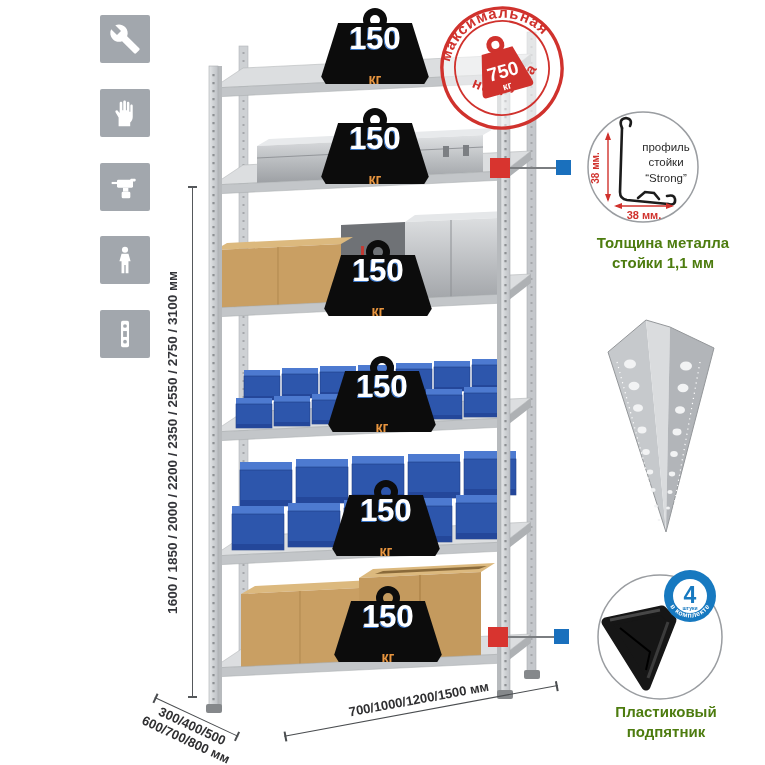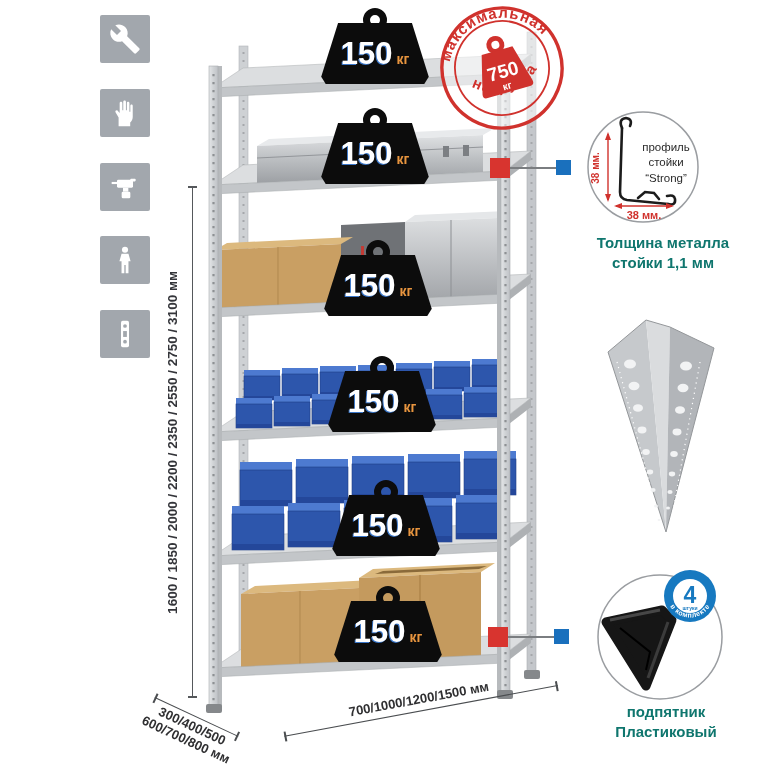--- a/index.html
+++ b/index.html
@@ -20,31 +20,31 @@
   .vdim-text{
     position:absolute;left:165px;top:700px;width:515px;transform:rotate(-90deg);transform-origin:0 0;
     text-align:center;font-size:13.5px;font-weight:bold;color:#34353a;white-space:nowrap;
   }
 
   
   .weight{position:absolute;width:112px;height:76px;}
   .weight .ring{position:absolute;left:44px;top:0;width:24px;height:24px;border:7px solid #0c0c0c;border-radius:50%;box-sizing:border-box;}
   .weight .body{position:absolute;left:0;top:15px;width:112px;height:61px;background:#0c0c0c;
     clip-path:polygon(17% 0,83% 0,98% 88%,94% 100%,6% 100%,2% 88%);
-    display:flex;align-items:center;justify-content:center;gap:4px;}
+    display:flex;align-items:center;justify-content:center;gap:4px;flex-direction:column;}
   .weight .wv{color:#ffffff;font-size:31px;font-weight:bold;text-shadow:-1px 1px 0 #3a76c8;}
   .weight .wu{color:#e8953f;font-size:14px;font-weight:bold;margin-top:10px;}
 
   
   .marker-red{position:absolute;width:20px;height:20px;background:#d8342f;}
   .marker-blue{position:absolute;width:15px;height:15px;background:#1a70bd;}
   .marker-line{position:absolute;height:2px;background:#7a7d80;}
 
   
-  .caption{position:absolute;text-align:center;font-size:15px;font-weight:600;color:#0f766e;line-height:1.3;}
+  .caption{position:absolute;text-align:center;font-size:15px;font-weight:600;color:#4d7c0f;line-height:1.3;}
 
   
   .dim{position:absolute;}
   .dim-line{position:relative;height:0;border-top:1.6px solid #4a4d50;}
   .dim-line:before,.dim-line:after{content:"";position:absolute;top:-5px;width:1.6px;height:10px;background:#4a4d50;}
   .dim-line:before{left:0;}
   .dim-line:after{right:0;}
   .dim-text{font-size:13px;font-weight:bold;color:#2f2f31;text-align:center;line-height:1.12;white-space:nowrap;}
   .dim-depth{left:155px;top:697px;width:92px;transform:rotate(25deg);transform-origin:left top;}
   .dim-depth .dim-text{position:relative;left:50%;transform:translateX(-50%);margin-top:3px;width:130px;}
@@ -388,22 +388,22 @@
     <circle cx="96" cy="30" r="17" fill="#ffffff"></circle>
     <text x="96" y="37" font-size="23" font-weight="bold" fill="#1779c0" text-anchor="middle">4</text>
     <text x="96" y="44" font-size="5" font-weight="bold" fill="#1779c0" text-anchor="middle">штуки</text>
     <path id="badge-arc" d="M 75,38 A 23,23 0 0 0 117,38" fill="none"></path>
     <text font-size="7" font-weight="bold" fill="#ffffff" letter-spacing="0.5">
       <textPath href="#badge-arc" startOffset="50%" text-anchor="middle">в комплекте</textPath>
     </text>
   </g>
 </svg>
 <div class="caption" style="left:592px;top:702px;width:148px">
+  <div>Пластиковый</div>
   <div>подпятник</div>
-  <div>Пластиковый</div>
 </div>
 
 <div class="dim dim-depth">
   <div class="dim-line"></div>
   <div class="dim-text">
     <div>300/400/500</div>
     <div>600/700/800 мм</div>
   </div>
 </div>
 <div class="dim dim-width">

